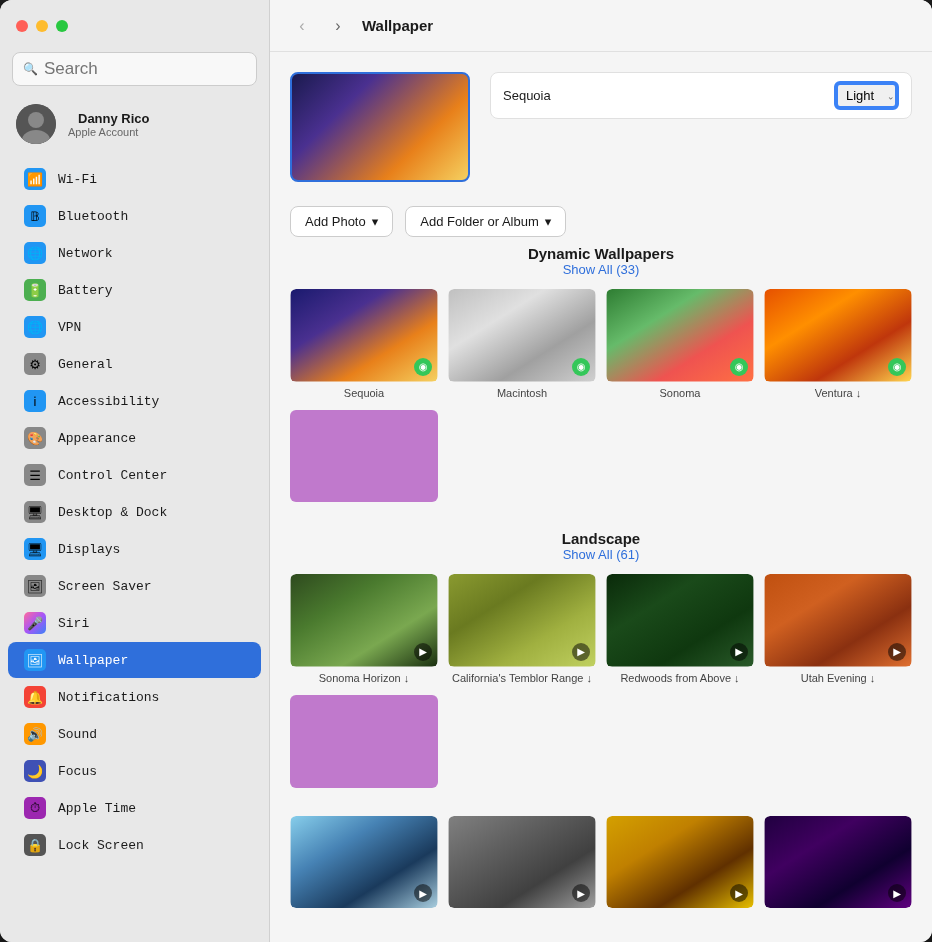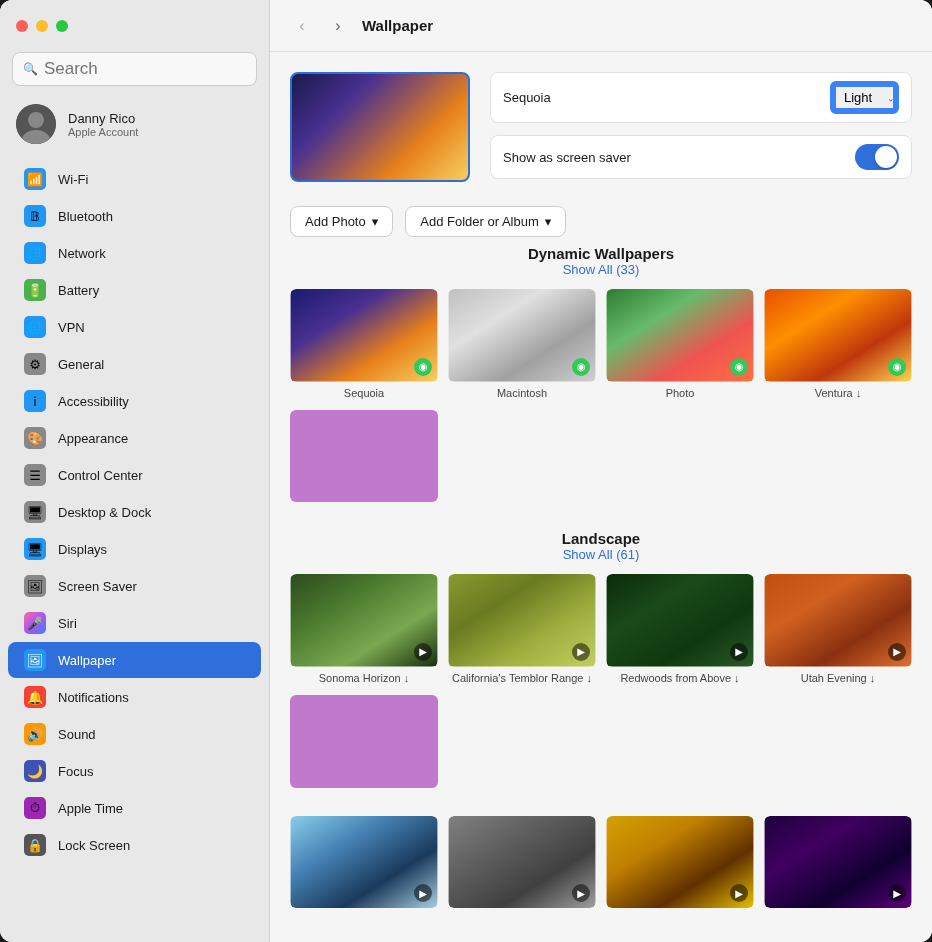--- a/index.html
+++ b/index.html
@@ -81,21 +81,21 @@
       border-radius: 50%;
       background: #555;
       overflow: hidden;
       flex-shrink: 0;
       display: flex;
       align-items: center;
       justify-content: center;
     }
     .avatar svg { width: 40px; height: 40px; }
     .user-info { display: flex; flex-direction: column; }
-    .user-name { font-size: 13px; font-weight: 400; color: #1a1a1a; }
+    .user-name { font-size: 13px; font-weight: 700; color: #1a1a1a; margin-left: 10px; }
     .user-subtitle { font-size: 11px; color: #666; }
     .sidebar-nav {
       flex: 1;
       overflow-y: auto;
       padding: 4px 0;
     }
     .sidebar-nav::-webkit-scrollbar { display: none; }
     .nav-item {
       display: flex;
       align-items: center;
@@ -113,21 +113,21 @@
     .nav-icon {
       width: 22px;
       height: 22px;
       border-radius: 5px;
       display: flex;
       align-items: center;
       justify-content: center;
       font-size: 13px;
       flex-shrink: 0;
     }
-    .nav-label { font-size: 13px; color: #1a1a1a; }
+    .nav-label { font-size: 13px; color: #1a1a1a; font-family: Liberation Mono, monospace; }
     
     .main-content {
       flex: 1;
       background: #f5f5f5;
       display: flex;
       flex-direction: column;
       overflow: hidden;
     }
     .main-titlebar {
       height: 52px;
@@ -207,21 +207,21 @@
       width: 22px;
       height: 22px;
       background: white;
       border-radius: 50%;
       top: 2px;
       right: 2px;
       box-shadow: 0 1px 3px rgba(0,0,0,0.3);
     }
     .select-style {
       background: #f0f0f0;
-      border: 6px solid #3b82f6;
+      border: 4px solid #3b82f6;
       border-radius: 6px;
       padding: 3px 20px 3px 8px;
       font-size: 13px;
       cursor: pointer;
       appearance: none;
       position: relative;
     }
     .select-wrapper {
       position: relative;
       display: inline-flex;
@@ -463,24 +463,20 @@
           <div class="control-row">
             <span class="control-label">Sequoia</span>
             <div class="select-wrapper">
               <select class="select-style">
                 <option>Light</option>
                 <option>Dark</option>
                 <option>Auto</option>
               </select>
             </div>
           </div>
-          <div class="control-row">
-            <span class="control-label">Show as screen saver</span>
-            <div class="toggle"></div>
-          </div>
         </div>
       </div>
 
       <div class="add-buttons-row">
         <button class="add-btn">
           <span>Add Photo</span>
           <span>▾</span>
         </button>
         <button class="add-btn">
           <span>Add Folder or Album</span>
@@ -537,21 +533,21 @@
                         <stop offset="0%" stop-color="#2e7d32"></stop>
                         <stop offset="33%" stop-color="#66bb6a"></stop>
                         <stop offset="67%" stop-color="#ef5350"></stop>
                         <stop offset="100%" stop-color="#ff7043"></stop>
                       </linearGradient>
                     </defs>
                     <rect width="100" height="63" fill="url(#g_dynamic_2)"></rect>
                   </svg>
                   <div class="wallpaper-badge badge-dynamic">◉</div>
                 </div>
-                <span class="wallpaper-name">Photo</span>
+                <span class="wallpaper-name">Sonoma</span>
               </div>
               <div class="wallpaper-item">
                 <div class="wallpaper-img">
                   <svg width="100%" height="100%" viewBox="0 0 100 63" style="display: block; border-radius: 6px;">
                     <defs>
                       <linearGradient id="g_dynamic_3" x1="0%" y1="0%" x2="100%" y2="100%">
                         <stop offset="0%" stop-color="#e65100"></stop>
                         <stop offset="33%" stop-color="#ff8f00"></stop>
                         <stop offset="67%" stop-color="#bf360c"></stop>
                         <stop offset="100%" stop-color="#ffd54f"></stop>

